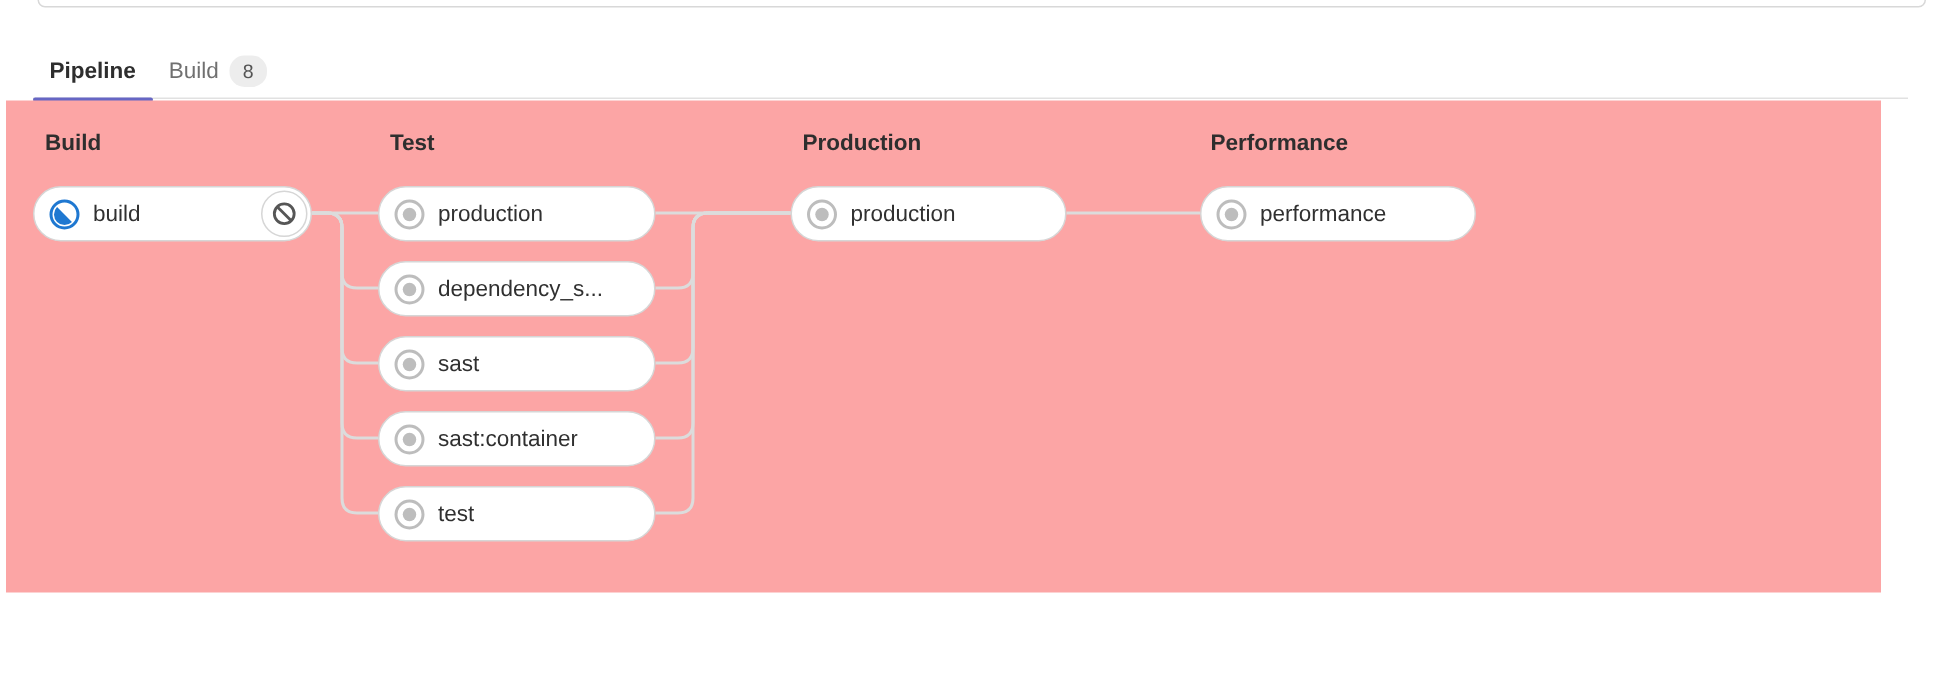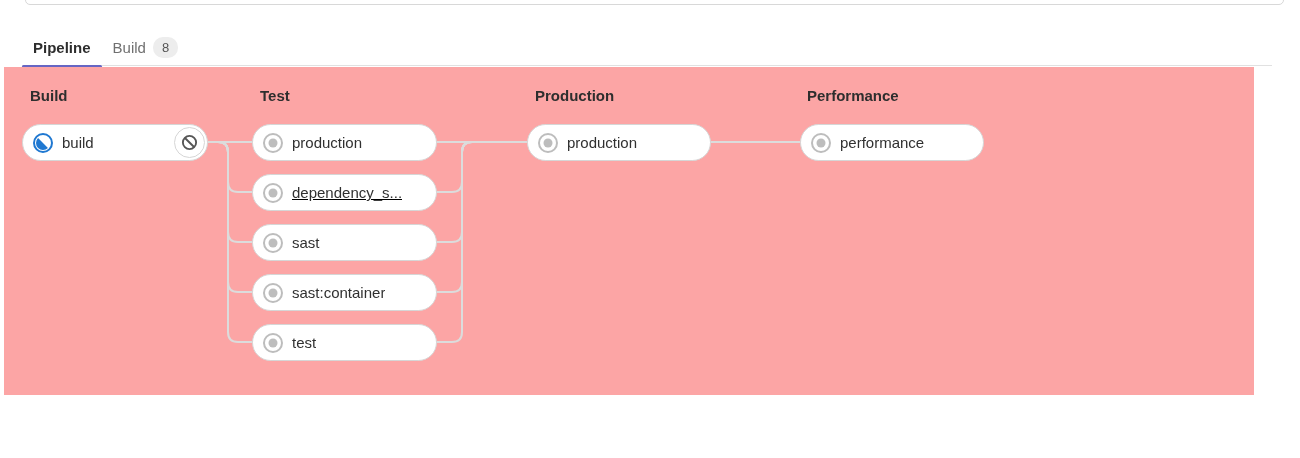--- a/index.html
+++ b/index.html
@@ -109,21 +109,21 @@
     align-items: center;
     justify-content: center;
     cursor: pointer;
   }
   
   .col-build   { left: 18px;  width: 186px; }
   .col-test    { left: 248px; width: 185px; }
   .col-prod    { left: 523px; width: 184px; }
   .col-perf    { left: 796px; width: 184px; }
   .row-0 { top: 57px; }
-  .row-1 { top: 107px; text-decoration: underline; }
+  .row-1 { top: 107px; }
   .row-2 { top: 157px; }
   .row-3 { top: 207px; }
   .row-4 { top: 257px; }
 </style>
 </head>
 <body>
 
 <div class="top-box"></div>
 
 <div class="tabs">

